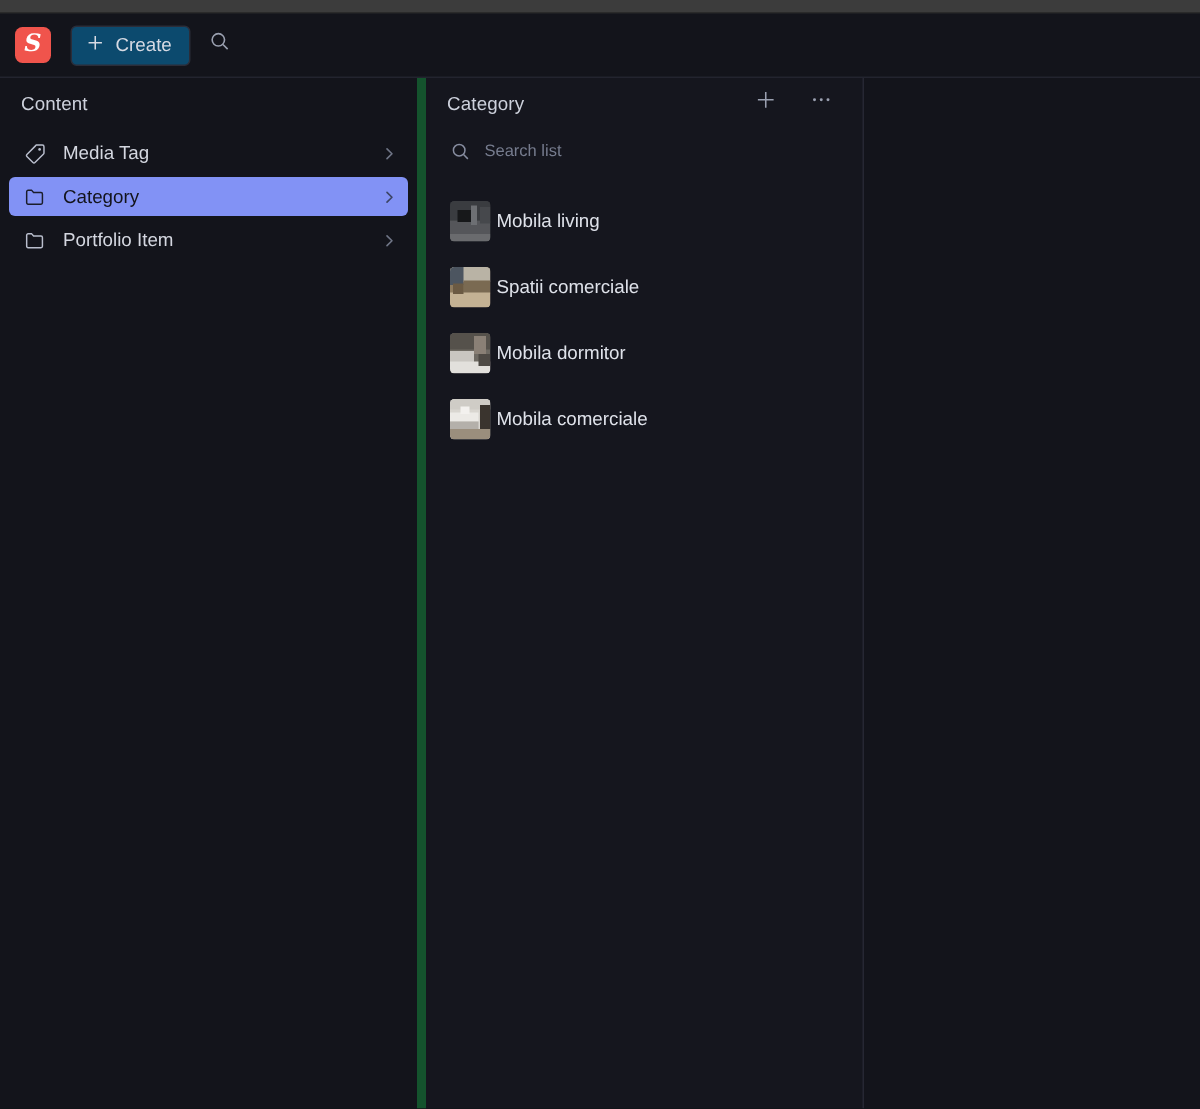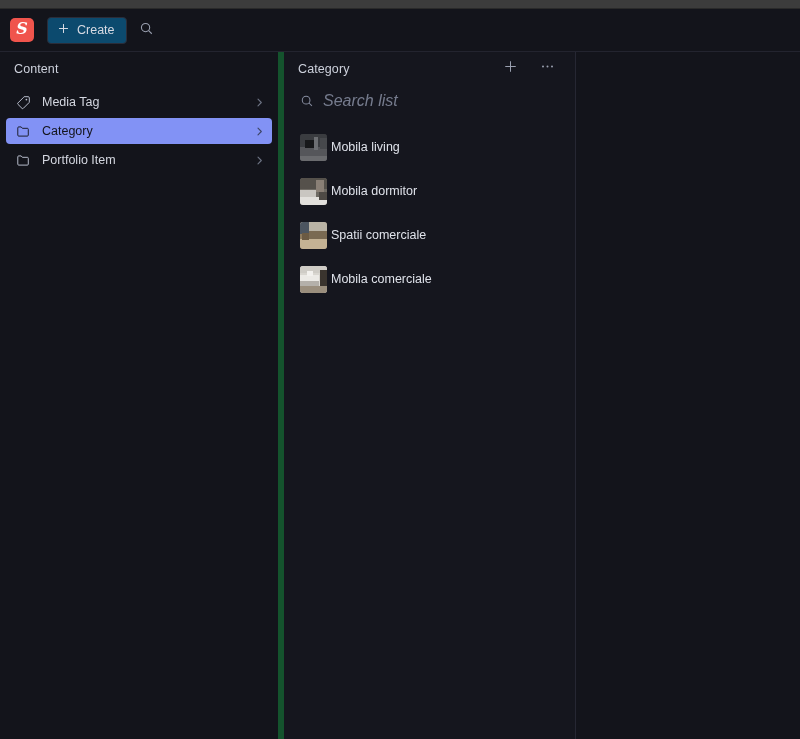--- a/index.html
+++ b/index.html
@@ -198,23 +198,22 @@
     cursor: text;
   }
   .search-row .search-glyph { color: #878da0; display: flex; align-items: center; }
   .search-input {
     flex: 1 1 auto;
     background: transparent;
     border: none;
     outline: none;
     color: #c4b5fd;
     font-family: "Liberation Sans", sans-serif;
-    font-size: 16px;
+    font-size: 11px;
     padding: 0;
-    font-style: italic;
   }
   .search-input::placeholder { color: #767c8e; }
 
   .doc-list {
     flex: 1 1 auto;
     padding-top: 9px;
     overflow-y: auto;
   }
 
   .doc-item {
@@ -396,43 +395,43 @@
               <rect x="20" y="4" width="7" height="11" fill="#46484c"></rect>
               <rect x="0" y="22" width="27" height="5" fill="#6a6b6e"></rect>
             </svg>
           </span>
           <span class="doc-title">Mobila living</span>
         </div>
 
         <div class="doc-item">
           <span class="thumb">
             <svg viewBox="0 0 27 27" preserveAspectRatio="none">
+              <rect width="27" height="27" fill="#8d7a5e"></rect>
+              <rect x="0" y="0" width="27" height="10" fill="#b9b3a5"></rect>
+              <rect x="0" y="0" width="9" height="12" fill="#4c5560"></rect>
+              <rect x="9" y="9" width="18" height="9" fill="#7a6a52"></rect>
+              <rect x="0" y="17" width="27" height="10" fill="#c4b294"></rect>
+              <rect x="2" y="11" width="7" height="7" fill="#6b5a43"></rect>
+            </svg>
+          </span>
+          <span class="doc-title">Spatii comerciale</span>
+        </div>
+
+        <div class="doc-item">
+          <span class="thumb">
+            <svg viewBox="0 0 27 27" preserveAspectRatio="none">
               <rect width="27" height="27" fill="#6e6a63"></rect>
               <rect x="0" y="0" width="27" height="11" fill="#55514b"></rect>
               <rect x="16" y="2" width="8" height="12" fill="#8a8076"></rect>
               <rect x="0" y="12" width="16" height="9" fill="#c9c6c1"></rect>
               <rect x="0" y="19" width="27" height="8" fill="#e2e0dc"></rect>
               <rect x="19" y="14" width="8" height="8" fill="#4e4a45"></rect>
             </svg>
           </span>
           <span class="doc-title">Mobila dormitor</span>
-        </div>
-
-        <div class="doc-item">
-          <span class="thumb">
-            <svg viewBox="0 0 27 27" preserveAspectRatio="none">
-              <rect width="27" height="27" fill="#8d7a5e"></rect>
-              <rect x="0" y="0" width="27" height="10" fill="#b9b3a5"></rect>
-              <rect x="0" y="0" width="9" height="12" fill="#4c5560"></rect>
-              <rect x="9" y="9" width="18" height="9" fill="#7a6a52"></rect>
-              <rect x="0" y="17" width="27" height="10" fill="#c4b294"></rect>
-              <rect x="2" y="11" width="7" height="7" fill="#6b5a43"></rect>
-            </svg>
-          </span>
-          <span class="doc-title">Spatii comerciale</span>
         </div>
 
         <div class="doc-item">
           <span class="thumb">
             <svg viewBox="0 0 27 27" preserveAspectRatio="none">
               <rect width="27" height="27" fill="#d9d6d0"></rect>
               <rect x="0" y="0" width="27" height="7" fill="#cfccc6"></rect>
               <rect x="20" y="4" width="7" height="20" fill="#3a342e"></rect>
               <rect x="0" y="9" width="19" height="6" fill="#eceae6"></rect>
               <rect x="0" y="15" width="19" height="5" fill="#b4b0aa"></rect>

